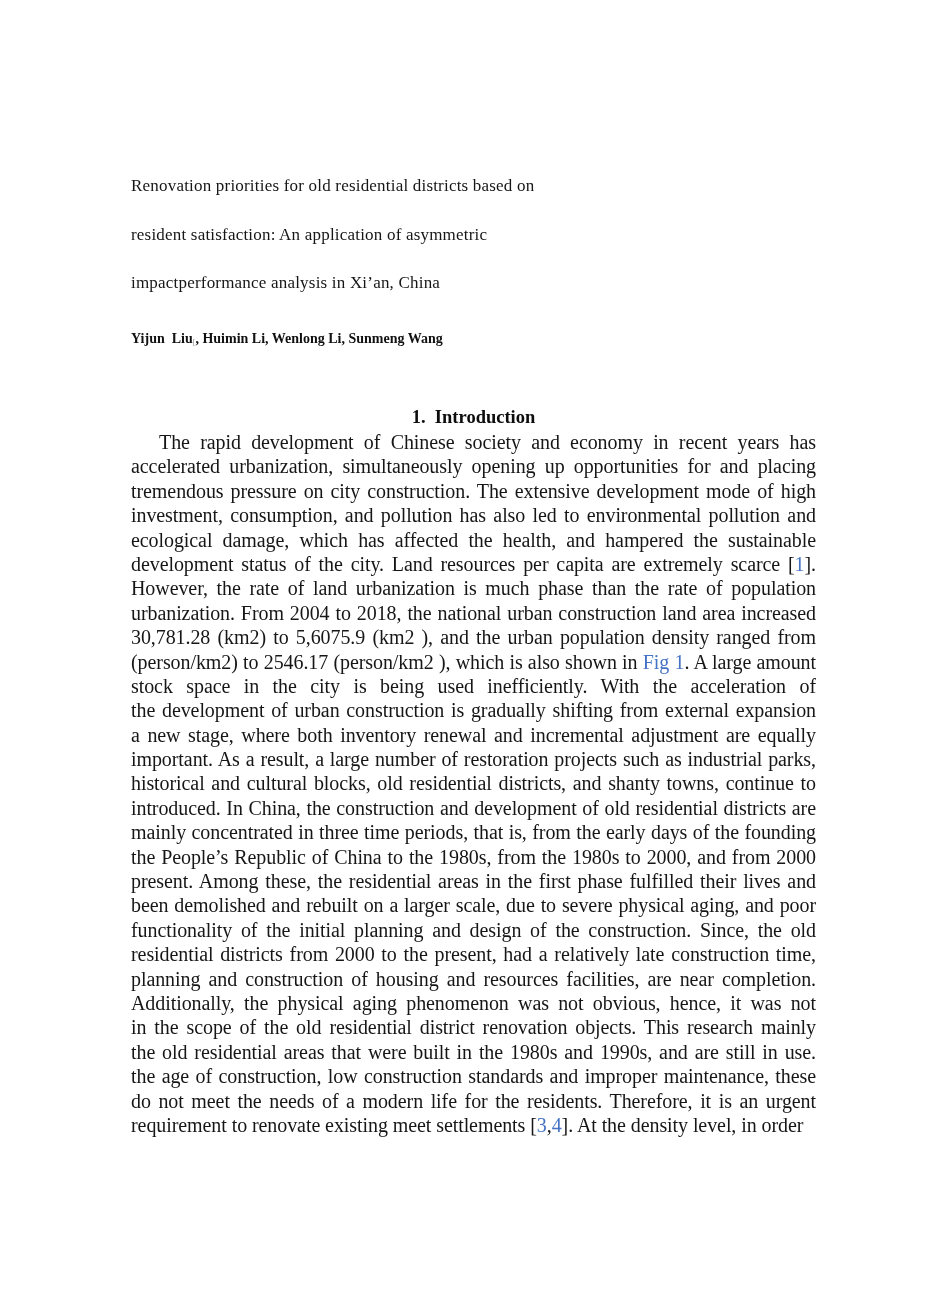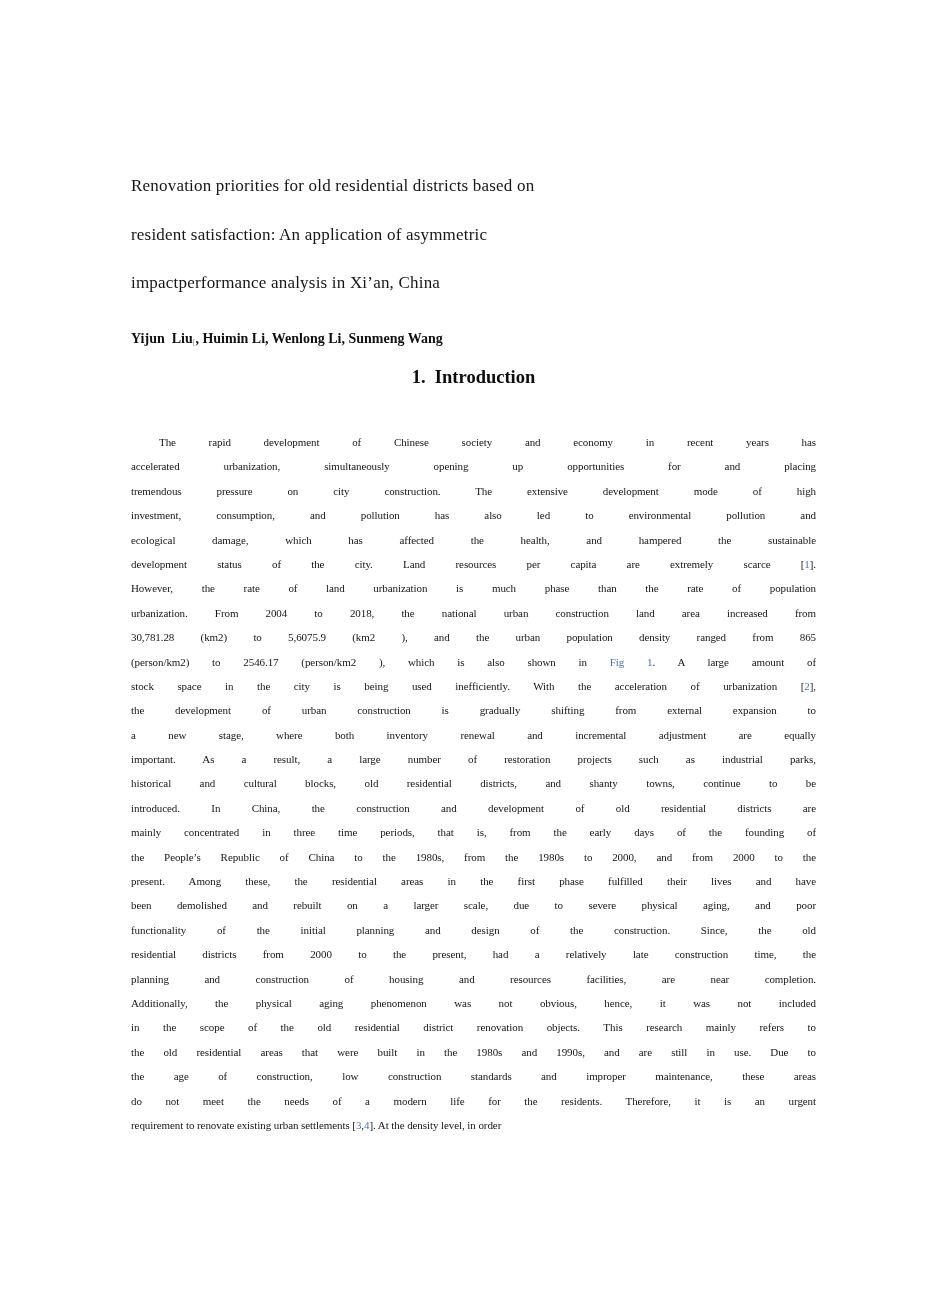--- a/index.html
+++ b/index.html
@@ -23,28 +23,28 @@
   .authors {
     position: absolute; left: 131px; top: 330px; width: 685px;
     font-size: 14px; font-weight: 700;
     line-height: 18px; white-space: pre; margin: 0; color: #111;
   }
   .author-mark {
     font-size: 8px; color: #8f8f8f; vertical-align: -2px; font-weight: 400;
   }
 
   .section-heading {
-    position: absolute; left: 131px; top: 366px; width: 685px;
+    position: absolute; left: 131px; top: 406px; width: 685px;
     text-align: center; font-size: 18.5px; font-weight: 700;
     line-height: 22px; white-space: pre; margin: 0; color: #0d0d0d;
   }
 
   .body-text {
     position: absolute; left: 131px; top: 430px; width: 685px;
-    font-size: 11px; letter-spacing: -0.08px; color: #161616;
+    font-size: 20px; letter-spacing: -0.08px; color: #161616;
   }
   .pline {
     line-height: 24.4px; height: 24.4px; overflow: hidden;
     text-align: justify; text-align-last: justify;
   }
   .pline:first-child { text-indent: 28px; }
   .pline:last-child  { text-align-last: left; }
 
   .ref { color: var(--citation-blue, #4472c4); }
 </style>
@@ -85,16 +85,16 @@
       <div class="pline"><span>present. Among these, the residential areas in the first phase fulfilled their lives and have</span></div>
       <div class="pline"><span>been demolished and rebuilt on a larger scale, due to severe physical aging, and poor</span></div>
       <div class="pline"><span>functionality of the initial planning and design of the construction. Since, the old</span></div>
       <div class="pline"><span>residential districts from 2000 to the present, had a relatively late construction time, the</span></div>
       <div class="pline"><span>planning and construction of housing and resources facilities, are near completion.</span></div>
       <div class="pline"><span>Additionally, the physical aging phenomenon was not obvious, hence, it was not included</span></div>
       <div class="pline"><span>in the scope of the old residential district renovation objects. This research mainly refers to</span></div>
       <div class="pline"><span>the old residential areas that were built in the 1980s and 1990s, and are still in use. Due to</span></div>
       <div class="pline"><span>the age of construction, low construction standards and improper maintenance, these areas</span></div>
       <div class="pline"><span>do not meet the needs of a modern life for the residents. Therefore, it is an urgent</span></div>
-      <div class="pline"><span>requirement to renovate existing urban settlements [</span><span class="ref">3</span><span>,</span><span class="ref">4</span><span>]. At the density level, in order</span></div>
+      <div class="pline"><span>requirement to renovate existing meet settlements [</span><span class="ref">3</span><span>,</span><span class="ref">4</span><span>]. At the density level, in order</span></div>
     </div>
 
 </div>
 
 </body></html>

